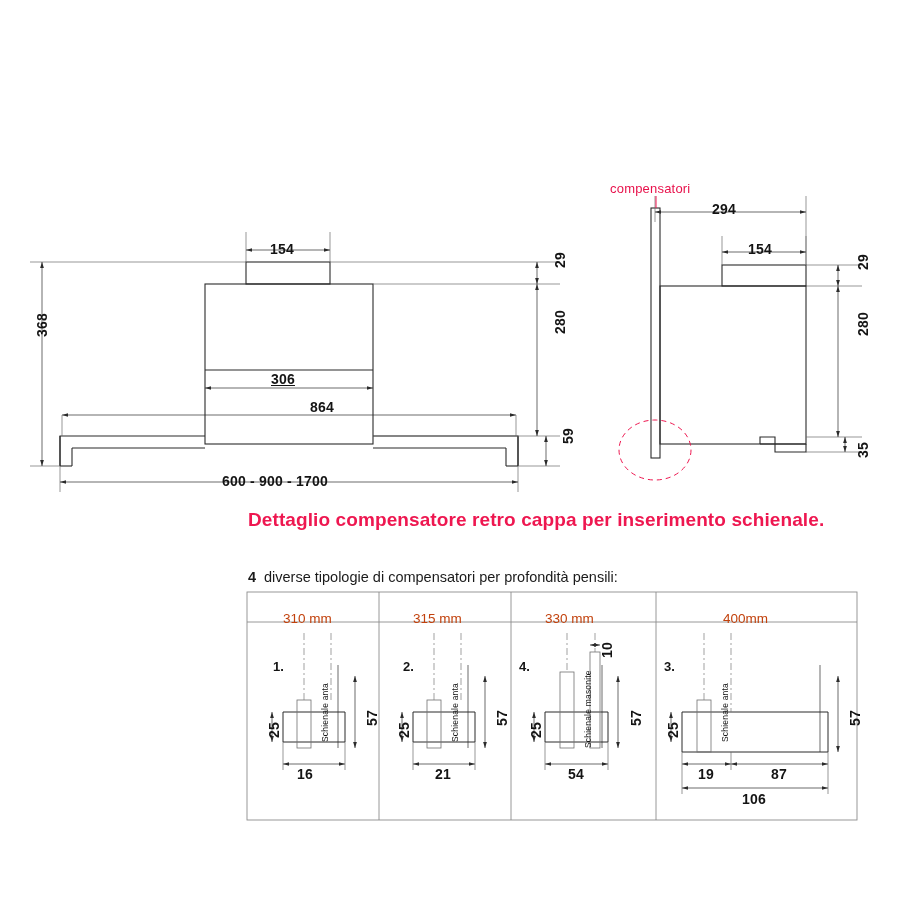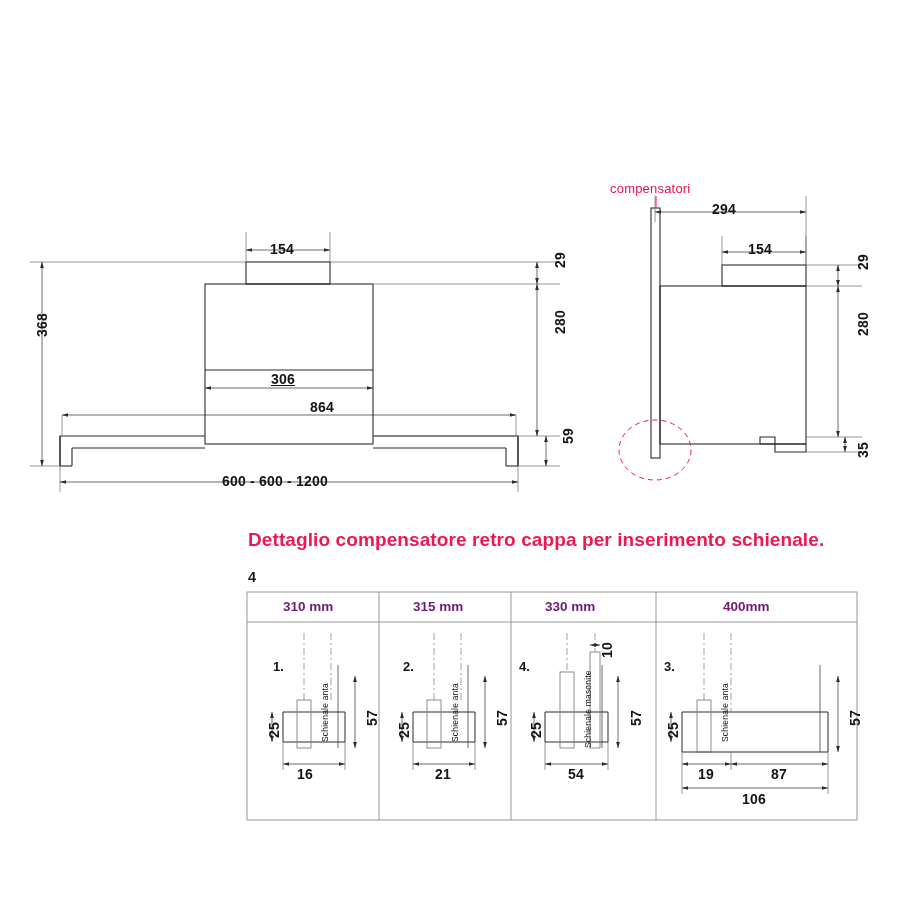--- a/index.html
+++ b/index.html
@@ -59,23 +59,24 @@
   }
   .subtitle {
     position: absolute;
     font-size: 14.5px;
     color: #1a1a1a;
     white-space: nowrap;
   }
   .cell-title {
     position: absolute;
     font-size: 13.5px;
-    font-weight: bold;
-    color: #701a75;
+    font-weight: normal;
+    color: #c2410c;
     white-space: nowrap;
+    margin-top: 12px;
   }
   .idx {
     position: absolute;
     font-size: 13px;
     font-weight: bold;
     color: #141414;
   }
 </style>
 </head>
 <body>
@@ -264,31 +265,32 @@
     </g>
   </svg>
 
   <div class="lbl dim" style="left:270px; top:241px;">154</div>
   <div class="lbl dim vert" style="left:552px; top:268px;">29</div>
   <div class="lbl dim vert" style="left:552px; top:334px;">280</div>
   <div class="lbl dim vert" style="left:560px; top:444px;">59</div>
   <div class="lbl dim vert" style="left:34px; top:337px;">368</div>
   <div class="lbl dim" style="left:271px; top:371px;text-decoration:underline;">306</div>
   <div class="lbl dim" style="left:271px; top:399px;margin-left:39px;">864</div>
-  <div class="lbl dim" style="left:222px; top:473px;">600 - 600 - 1200</div>
+  <div class="lbl dim" style="left:222px; top:473px;">600 - 900 - 1700</div>
 
   <div class="lbl red" style="left:610px; top:181px;">compensatori</div>
   <div class="lbl dim" style="left:712px; top:201px;">294</div>
   <div class="lbl dim" style="left:748px; top:241px;">154</div>
   <div class="lbl dim vert" style="left:855px; top:270px;">29</div>
   <div class="lbl dim vert" style="left:855px; top:336px;">280</div>
   <div class="lbl dim vert" style="left:855px; top:458px;">35</div>
 
-  <div class="title-red" style="left:248px; top:529px;text-align:center;">Dettaglio compensatore retro cappa per inserimento schienale.</div>
+  <div class="title-red" style="left:248px; top:509px;text-align:center;">Dettaglio compensatore retro cappa per inserimento schienale.</div>
   <div class="subtitle" style="left:248px; top:569px; font-weight:bold;">4</div>
+  <div class="subtitle" style="left:264px; top:569px;">diverse tipologie di compensatori per profondità pensili:</div>
 
   <div class="cell-title" style="left:283px; top:599px;">310 mm</div>
   <div class="cell-title" style="left:413px; top:599px;">315 mm</div>
   <div class="cell-title" style="left:545px; top:599px;">330 mm</div>
   <div class="cell-title" style="left:723px; top:599px;">400mm</div>
 
   <div class="idx" style="left:273px; top:659px;">1.</div>
   <div class="lbl tiny vert" style="left:320px; top:742px;">Schienale anta</div>
   <div class="lbl dim vert" style="left:266px; top:738px;">25</div>
   <div class="lbl dim vert" style="left:364px; top:726px;">57</div>

